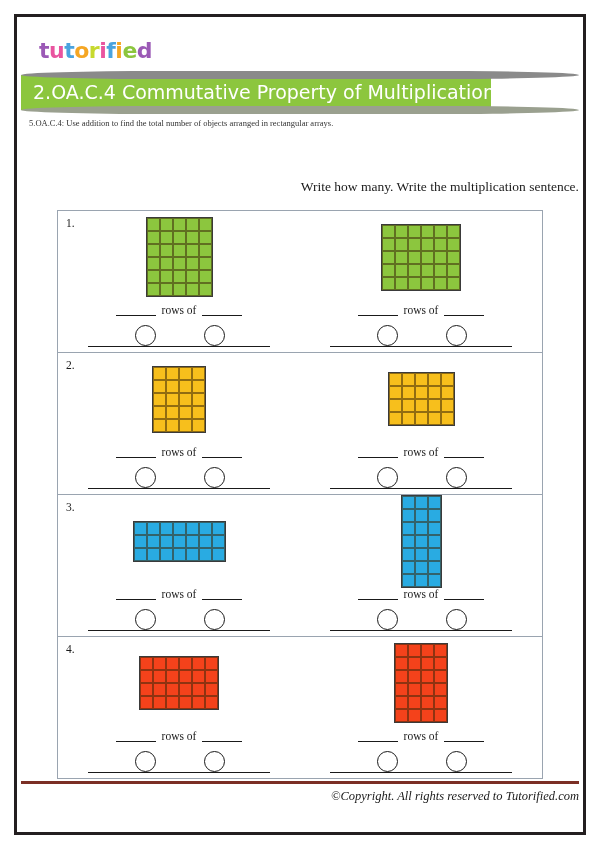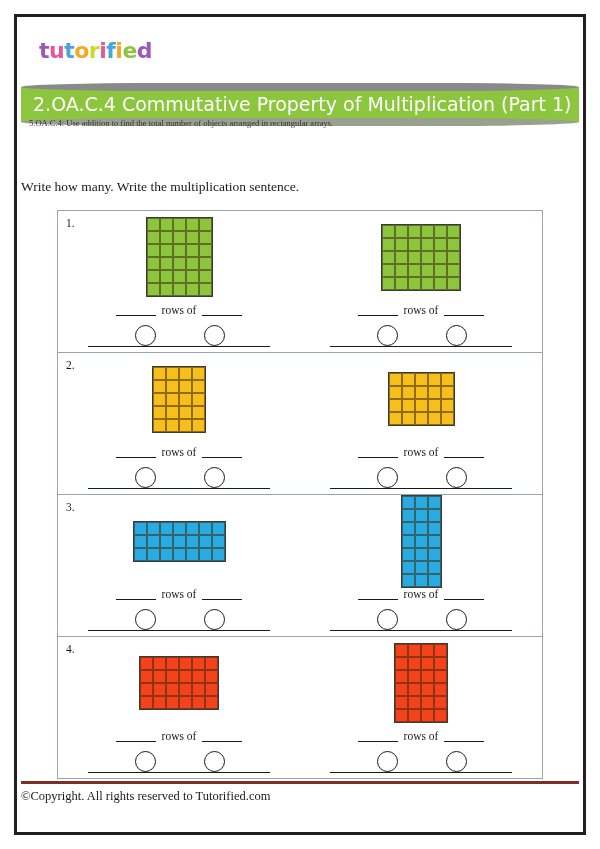--- a/index.html
+++ b/index.html
@@ -55,24 +55,23 @@
     line-height: 32px;
     white-space: nowrap;
   }
   .logo span { display: inline; }
 
   
   .banner {
     position: absolute;
     left: 0px;
     top: 54px;
-    width: 558px;
+    width: 470px;
     height: 35px;
     background: #8cc63e;
-    margin-top: 12px;
   }
   .banner-top-curve {
     position: absolute;
     left: 0;
     top: -4px;
     width: 558px;
     height: 8px;
     background: #8a8a8a;
     border-radius: 50% / 100%;
   }
@@ -108,21 +107,21 @@
     color: #333333;
     font-family: "Liberation Serif", serif;
   }
 
   
   .instruction {
     position: absolute;
     left: 0px;
     top: 158px;
     width: 558px;
-    text-align: left;
+    text-align: right;
     font-size: 13.5px;
     color: #1a1a1a;
   }
 
   
   .problems {
     position: absolute;
     left: 36px;
     top: 189px;
     width: 486px;
@@ -224,22 +223,23 @@
     top: 760px;
     width: 558px;
     height: 3px;
     background: #7b2f25;
   }
   .footer-text {
     position: absolute;
     left: 0px;
     top: 768px;
     width: 558px;
-    text-align: left;
+    text-align: right;
     font-size: 12.5px;
+    font-style: italic;
     color: #1a1a1a;
     font-family: "Liberation Serif", serif;
   }
 </style>
 </head>
 <body>
 
 <div class="page">
   <div class="page-border"></div>
 

